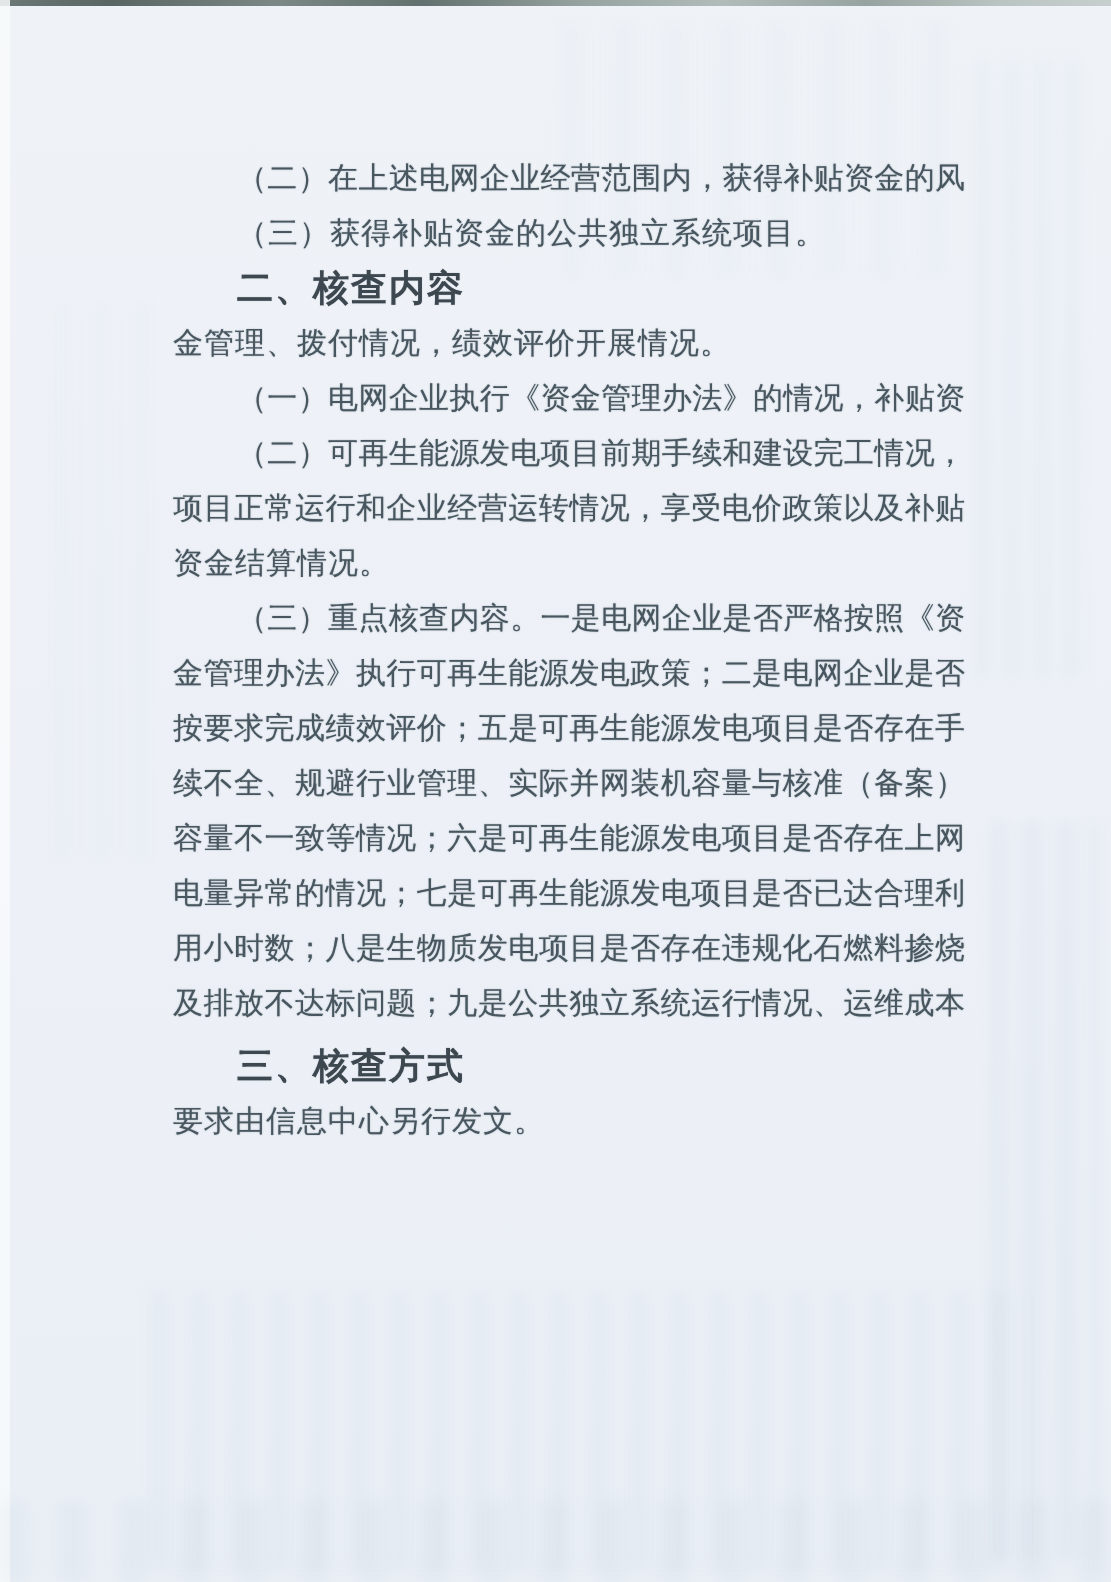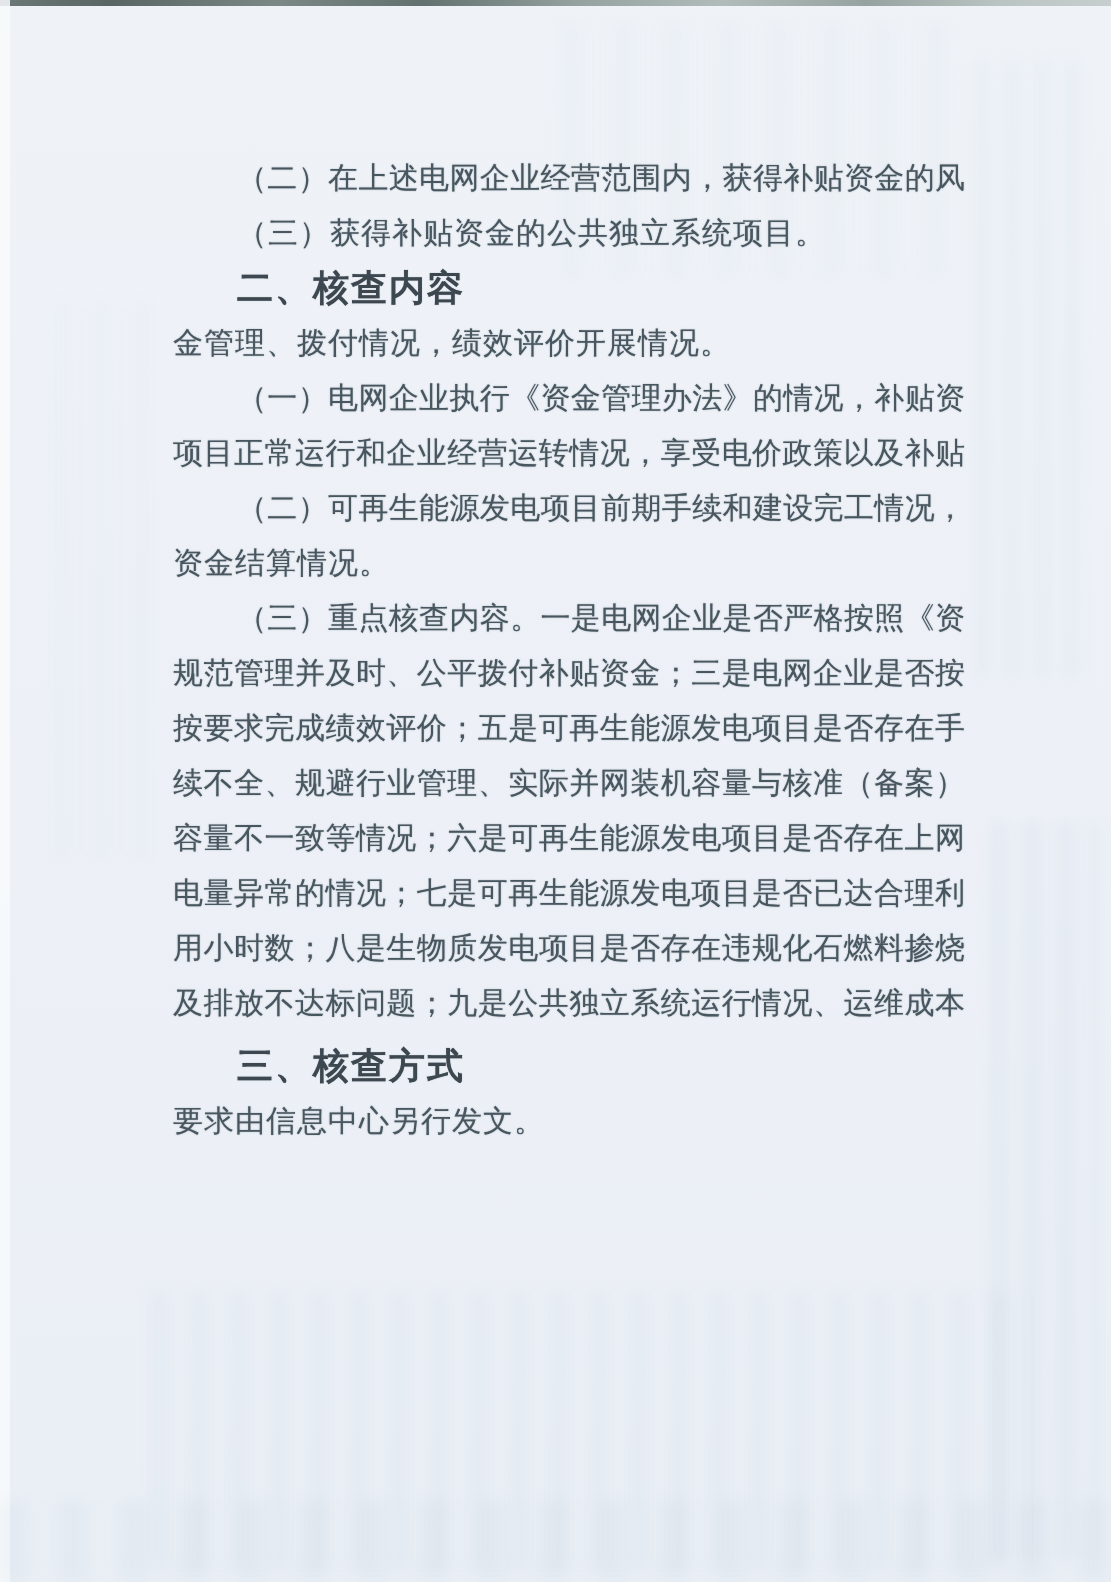--- a/index.html
+++ b/index.html
@@ -121,25 +121,25 @@
   <div class="ghost ghost-d"></div>
   <div class="ghost ghost-e"></div>
   <div class="ghost ghost-f"></div>
 
   <div class="text-block">
     <div class="line indent just">（二）在上述电网企业经营范围内，获得补贴资金的风</div>
     <div class="line indent">（三）获得补贴资金的公共独立系统项目。</div>
     <div class="line heading indent">二、核查内容</div>
     <div class="line">金管理、拨付情况，绩效评价开展情况。</div>
     <div class="line indent just">（一）电网企业执行《资金管理办法》的情况，补贴资</div>
+    <div class="line indent just">（二）可再生能源发电项目前期手续和建设完工情况，</div>
     <div class="line just">项目正常运行和企业经营运转情况，享受电价政策以及补贴</div>
-    <div class="line indent just">（二）可再生能源发电项目前期手续和建设完工情况，</div>
     <div class="line">资金结算情况。</div>
     <div class="line indent just">（三）重点核查内容。一是电网企业是否严格按照《资</div>
-    <div class="line just">规范管理并及时、公平拨付补贴资金；三是电网企业是否按</div>
+    <div class="line just">金管理办法》执行可再生能源发电政策；二是电网企业是否</div>
     <div class="line just">按要求完成绩效评价；五是可再生能源发电项目是否存在手</div>
     <div class="line just">续不全、规避行业管理、实际并网装机容量与核准（备案）</div>
     <div class="line just">容量不一致等情况；六是可再生能源发电项目是否存在上网</div>
     <div class="line just">电量异常的情况；七是可再生能源发电项目是否已达合理利</div>
     <div class="line just">用小时数；八是生物质发电项目是否存在违规化石燃料掺烧</div>
     <div class="line just">及排放不达标问题；九是公共独立系统运行情况、运维成本</div>
     <div class="line heading indent heading-gap">三、核查方式</div>
     <div class="line">要求由信息中心另行发文。</div>
   </div>
 

